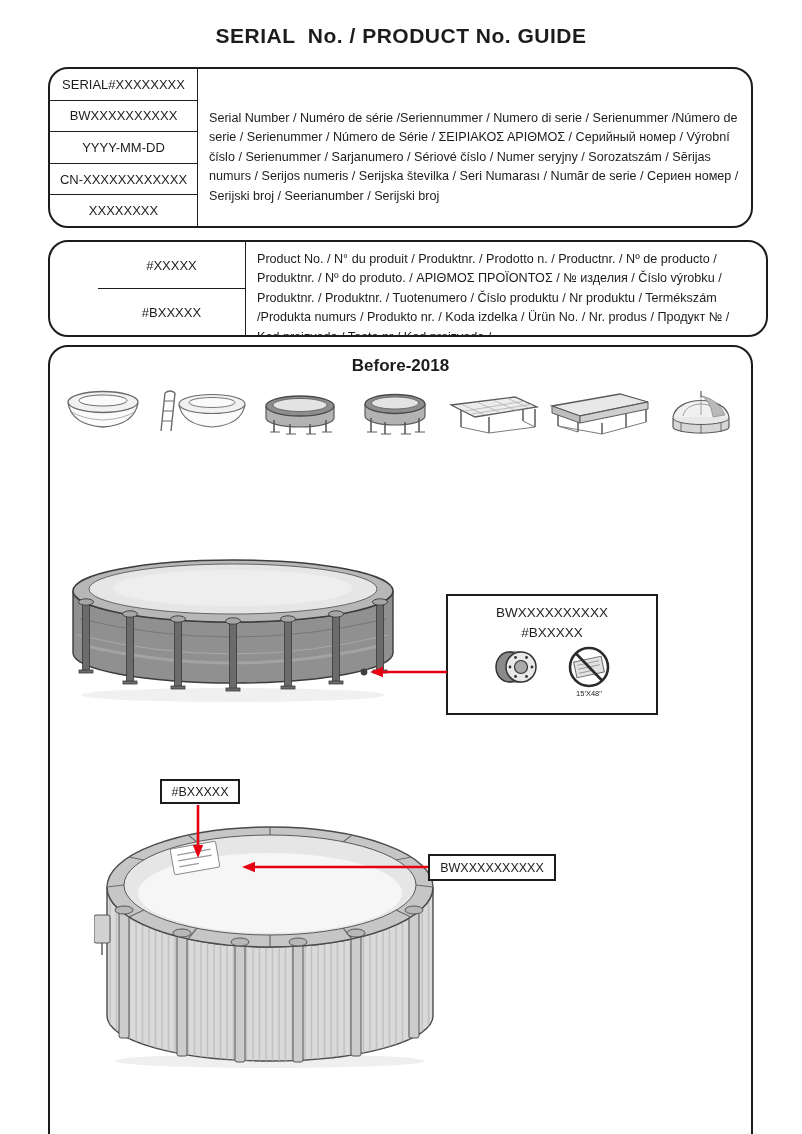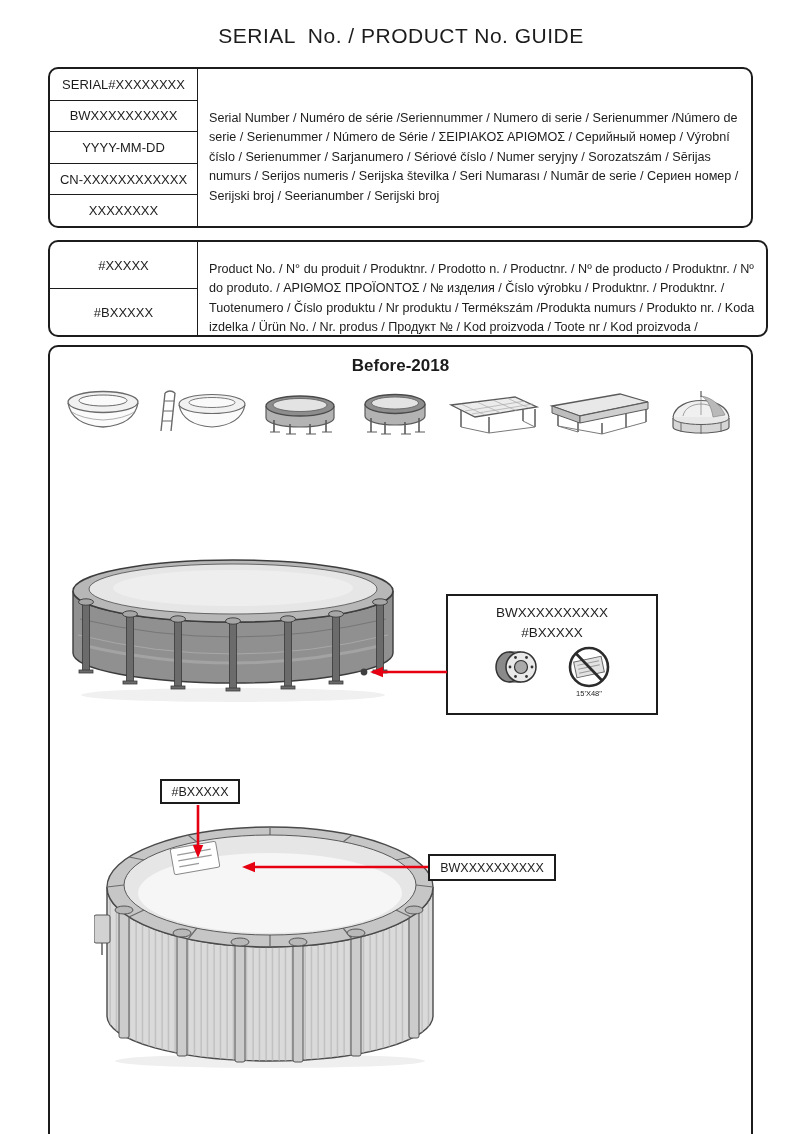--- a/index.html
+++ b/index.html
@@ -3,29 +3,29 @@
 <meta charset="utf-8">
 <style>
   * { margin:0; padding:0; box-sizing:border-box; }
   html,body { background:#ffffff; }
   body {
     width:802px; height:1134px; position:relative;
     font-family:"Liberation Sans", sans-serif; color:#1c1c1c;
   }
   .page-title {
     position:absolute; top:24px; left:0; width:802px;
-    text-align:center; font-size:21px; letter-spacing:0.5px; font-weight:400;
+    text-align:center; font-size:21px; letter-spacing:0.5px; font-weight:700;
     white-space:pre;
   }
   .box {
-    position:absolute; left:48px; border:2.5px solid #1c1c1c; border-radius:10px;
+    position:absolute; left:48px; border:2.5px solid #1c1c1c; border-radius:20px;
     background:#fff; display:flex; overflow:hidden;
   }
   #serial-box { top:67px; width:705px; height:161px; }
-  #product-box { top:240px; width:720px; height:97px; }
+  #product-box { top:240px; width:720px; height:97px;padding-left:48px; }
   .codes-col { width:148px; border-right:1.8px solid #1c1c1c; display:flex; flex-direction:column; }
   .code-cell {
     flex:1; display:flex; align-items:center; justify-content:center;
     font-size:13px; border-bottom:1.8px solid #1c1c1c; white-space:nowrap;
   }
   .code-cell:last-child { border-bottom:none; }
   .box-desc { flex:1; display:flex; align-items:center; padding:6px 11px; font-size:12.6px; line-height:19.4px;margin-top:20px; }
   #diagram-box { top:345px; width:705px; height:935px; display:block; }
   .diagram-heading { position:absolute; top:9px; left:0; width:100%; text-align:center; font-size:17px; font-weight:bold; }
   .icons-row {

